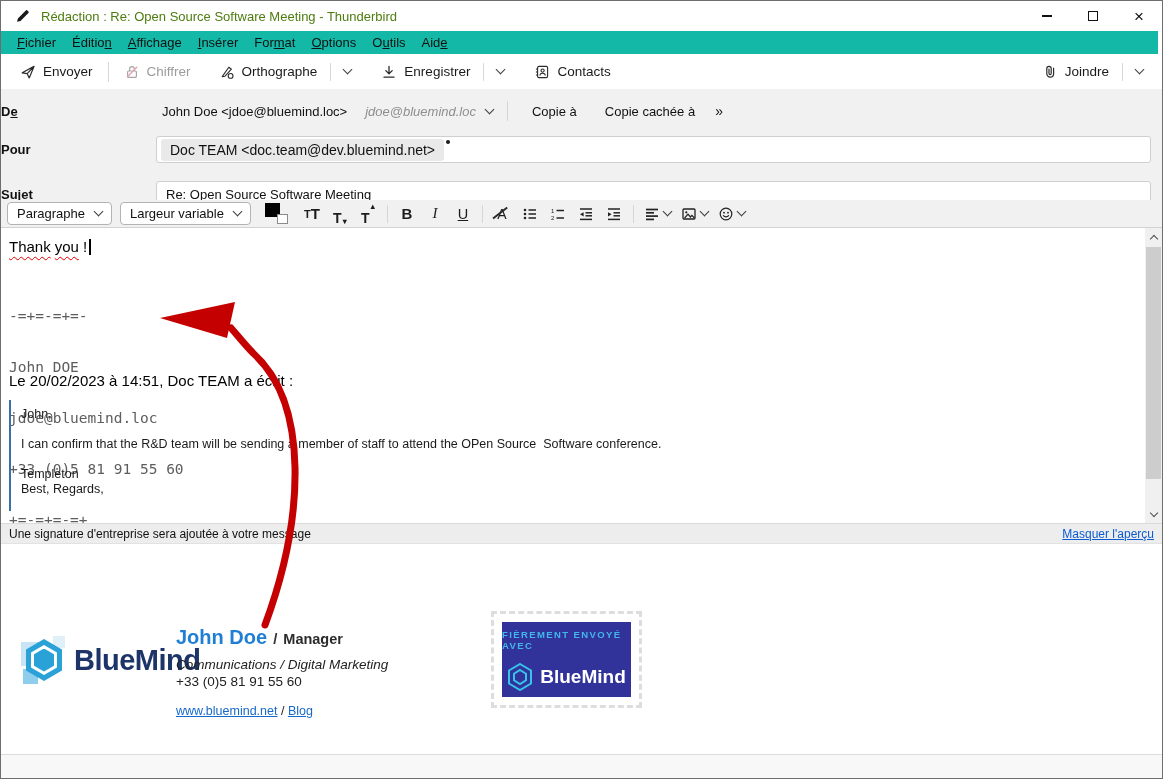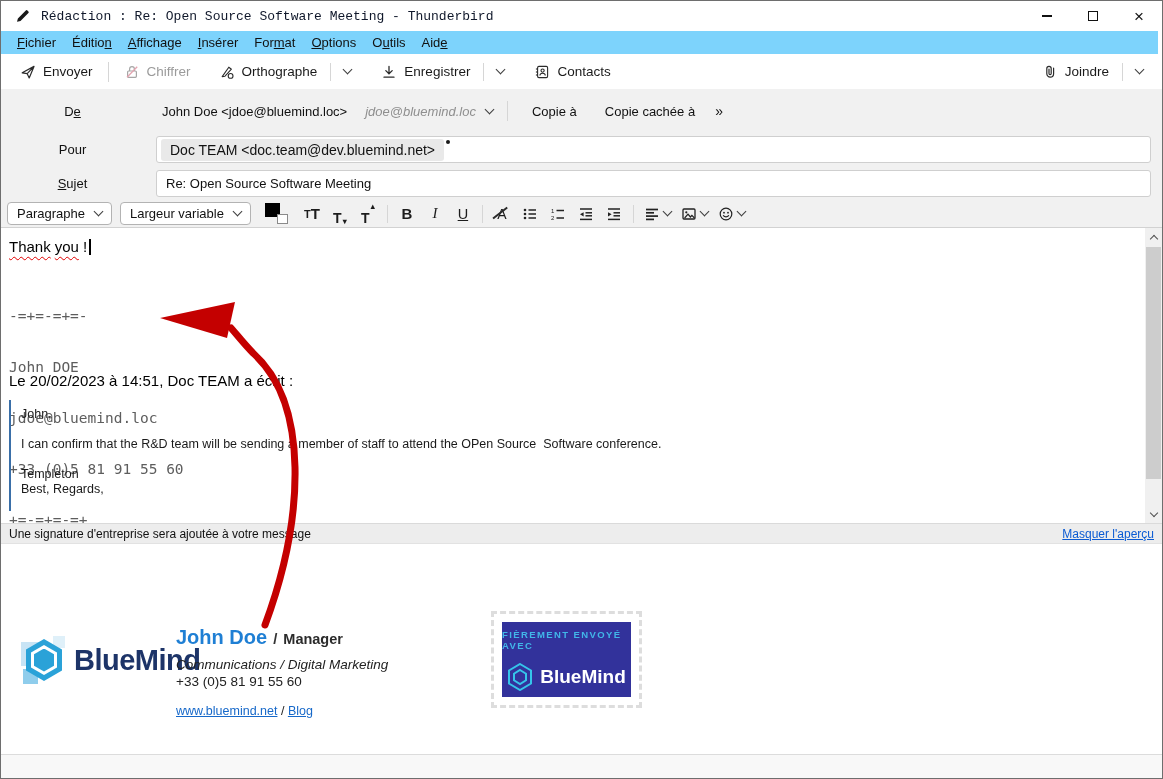--- a/index.html
+++ b/index.html
@@ -8,49 +8,49 @@
     position: relative;
     font-family: "Liberation Sans", sans-serif;
     background: #fff;
     color: #1a1a1a;
     border: 1px solid #6e6e6e;
     overflow: hidden;
   }
   
   .titlebar { position:absolute; top:0; left:0; right:0; height:30px; background:#fff; display:flex; align-items:center; }
   .titlebar .app-icon { margin:0 10px 0 14px; display:flex; }
-  .title-text { font-size:13px; color:#0f172a;font-family:Liberation Mono, monospace; }
+  .title-text { font-size:13px; color:#4d7c0f; }
   .win-controls { position:absolute; right:0; top:0; height:30px; display:flex; }
   .winbtn { width:46px; height:30px; display:flex; align-items:center; justify-content:center; }
   .w-min-bar { width:10px; height:1.5px; background:#111; }
   .w-max-box { width:10px; height:10px; border:1.2px solid #111; }
   .w-close-x { font-size:17px; line-height:1; color:#111; font-weight:400; }
   
-  .menubar { position:absolute; top:30px; left:0; right:4px; height:23px; background:#7dd3fc; display:flex; align-items:center; padding-left:8px;text-align:center; }
+  .menubar { position:absolute; top:30px; left:0; right:4px; height:23px; background:#14b8a6; display:flex; align-items:center; padding-left:8px;text-align:center; }
   .menu-item { font-size:13px; padding:3px 8px; color:#111; }
   
   .toolbar { position:absolute; top:53px; left:0; right:0; height:35px; background:#fff; display:flex; align-items:center; padding:0 10px; }
   .tbtn { display:flex; align-items:center; gap:7px; padding:6px 9px; font-size:13.5px; color:#1a1a1a; border-radius:2px; }
   .tbtn.disabled { color:#9b9b9b; }
   .vsep { width:1px; height:20px; background:#d6d6d6; margin:0 6px; }
   .vsep.short { height:18px; margin:0 4px; }
   .chv { display:inline-block; width:7px; height:7px; border-right:1.6px solid #3d3d3d; border-bottom:1.6px solid #3d3d3d; transform:rotate(45deg); margin-top:-4px; }
   .chv.up { transform:rotate(-135deg); margin-top:4px; }
   .toolbar-right { margin-left:auto; display:flex; align-items:center; }
   
   .hdrband { position:absolute; top:88px; left:0; right:0; height:111px; background:#f1f1f1; }
   .hrow { position:absolute; left:0; right:0; display:flex; align-items:center; }
-  .hlabel { width:155px; text-align:center; padding-right:12px; font-size:13px; color:#111; flex:0 0 auto; }
+  .hlabel { width:155px; text-align:left; padding-right:12px; font-size:13px; color:#111; flex:0 0 auto;font-weight:bold; }
   .row-de { top:10px; height:24px; }
   .from-name { font-size:13px; color:#111; margin-left:6px; }
   .from-identity { font-size:13px; font-style:italic; color:#8f8f8f; margin-left:18px; margin-right:10px; }
   .hbtn { font-size:13px; color:#111; padding:4px 10px; }
   .more-btn { font-size:14px; padding:2px 10px; }
   .row-pour { top:47px; height:27px; }
-  .row-sujet { top:81px; height:27px; }
+  .row-sujet { top:92px; height:27px; }
   .hinput { flex:1; margin-right:11px; background:#fff; border:1px solid #cfcfcf; border-radius:3px; height:27px; display:flex; align-items:center; padding:0 4px; }
   .pill { background:#e9e9e9; border-radius:3px; padding:3px 9px; font-size:14px; color:#111; }
   .pill-dot { width:4px; height:4px; border-radius:50%; background:#1a1a1a; position:relative; top:-8px; left:2px; }
   .subj-text { font-size:13px; color:#111; padding-left:5px; }
   
   .fmtbar { position:absolute; top:199px; left:0; right:0; height:28px; background:#f1f1f1; border-bottom:1px solid #d2d2d2; display:flex; align-items:center; padding-left:6px; gap:2px; }
   .sel { height:23px; background:#fff; border:1px solid #b3b3b3; border-radius:4px; display:flex; align-items:center; padding:0 9px; font-size:13px; gap:10px; margin-right:6px; color:#111; }
   .colw { position:relative; width:24px; height:21px; margin:0 8px 0 6px; }
   .colw .fg { position:absolute; top:0; left:0; width:15px; height:14px; background:#000; }
   .colw .bgc { position:absolute; right:1px; bottom:0; width:11px; height:10px; background:#fff; border:1px solid #8a8a8a; }

